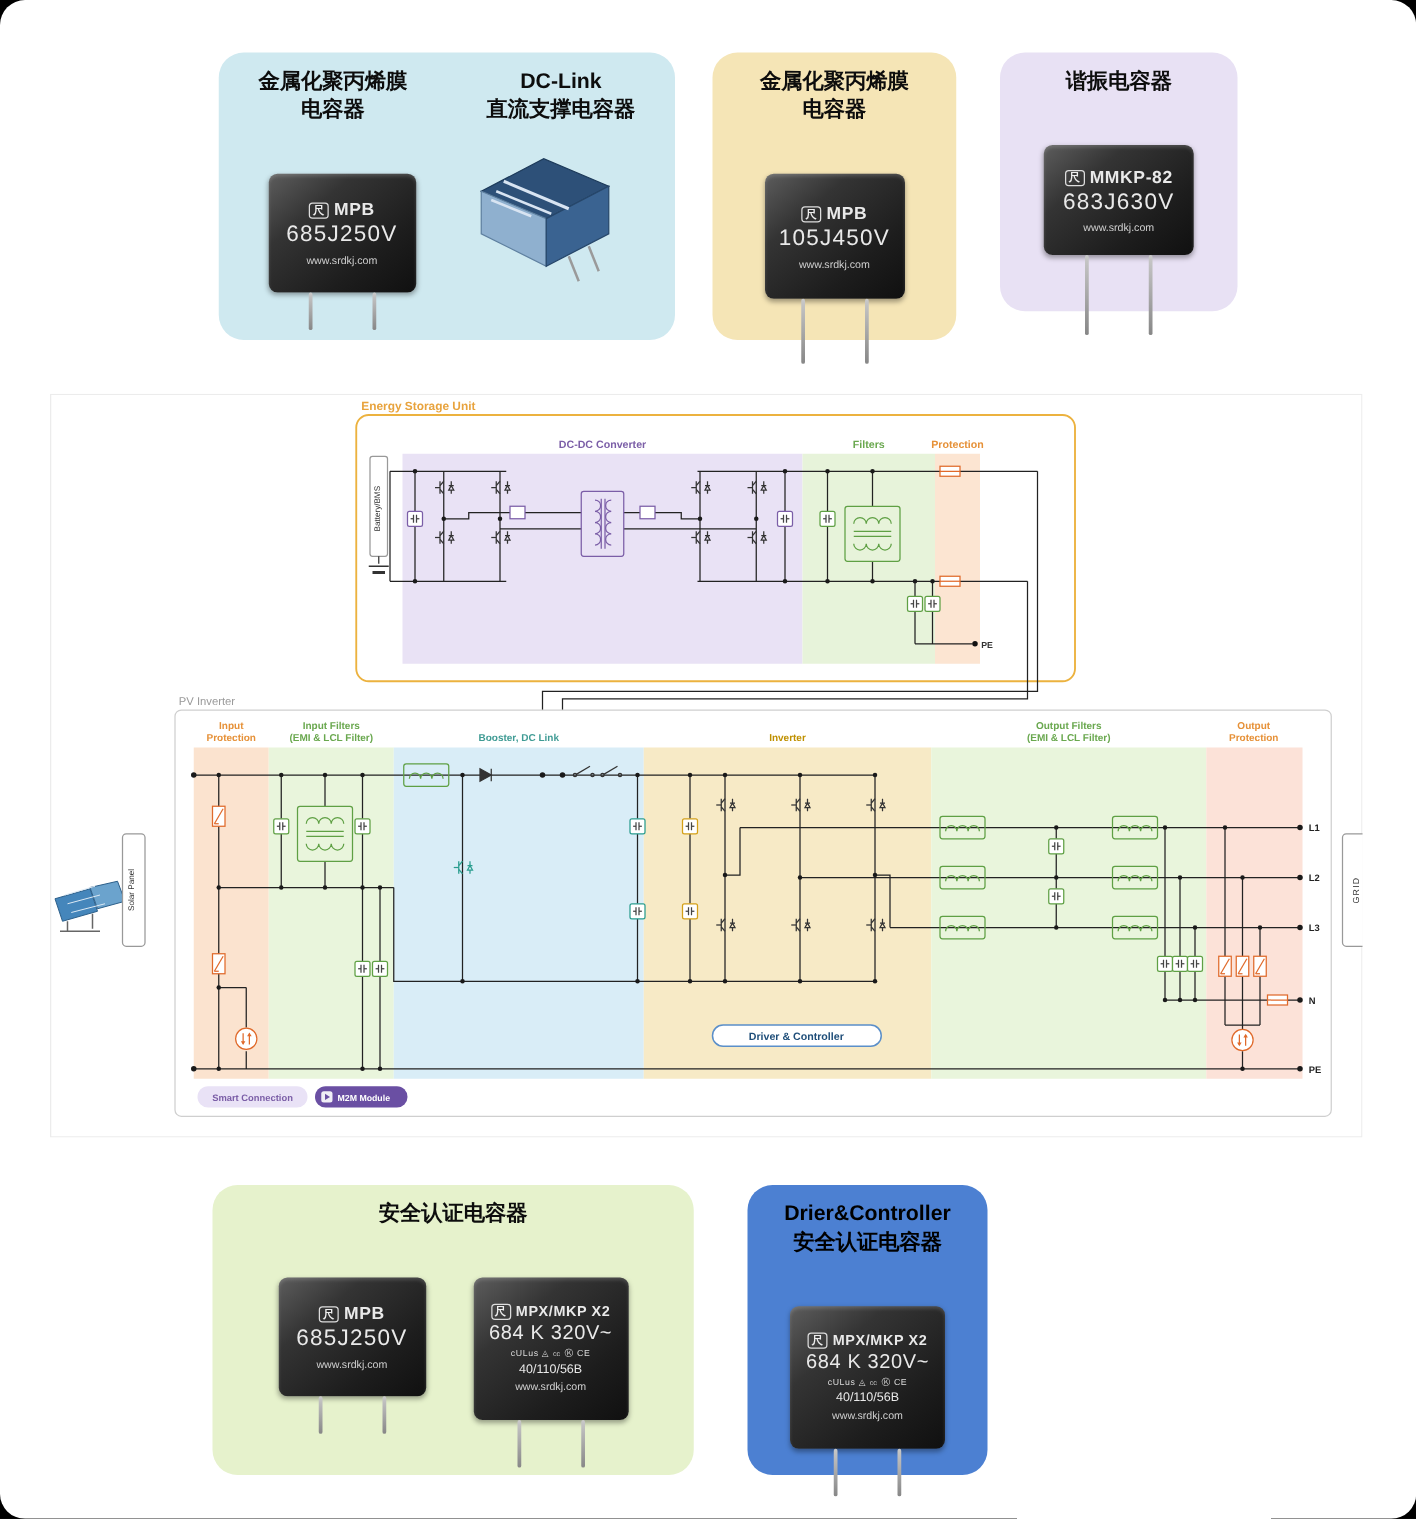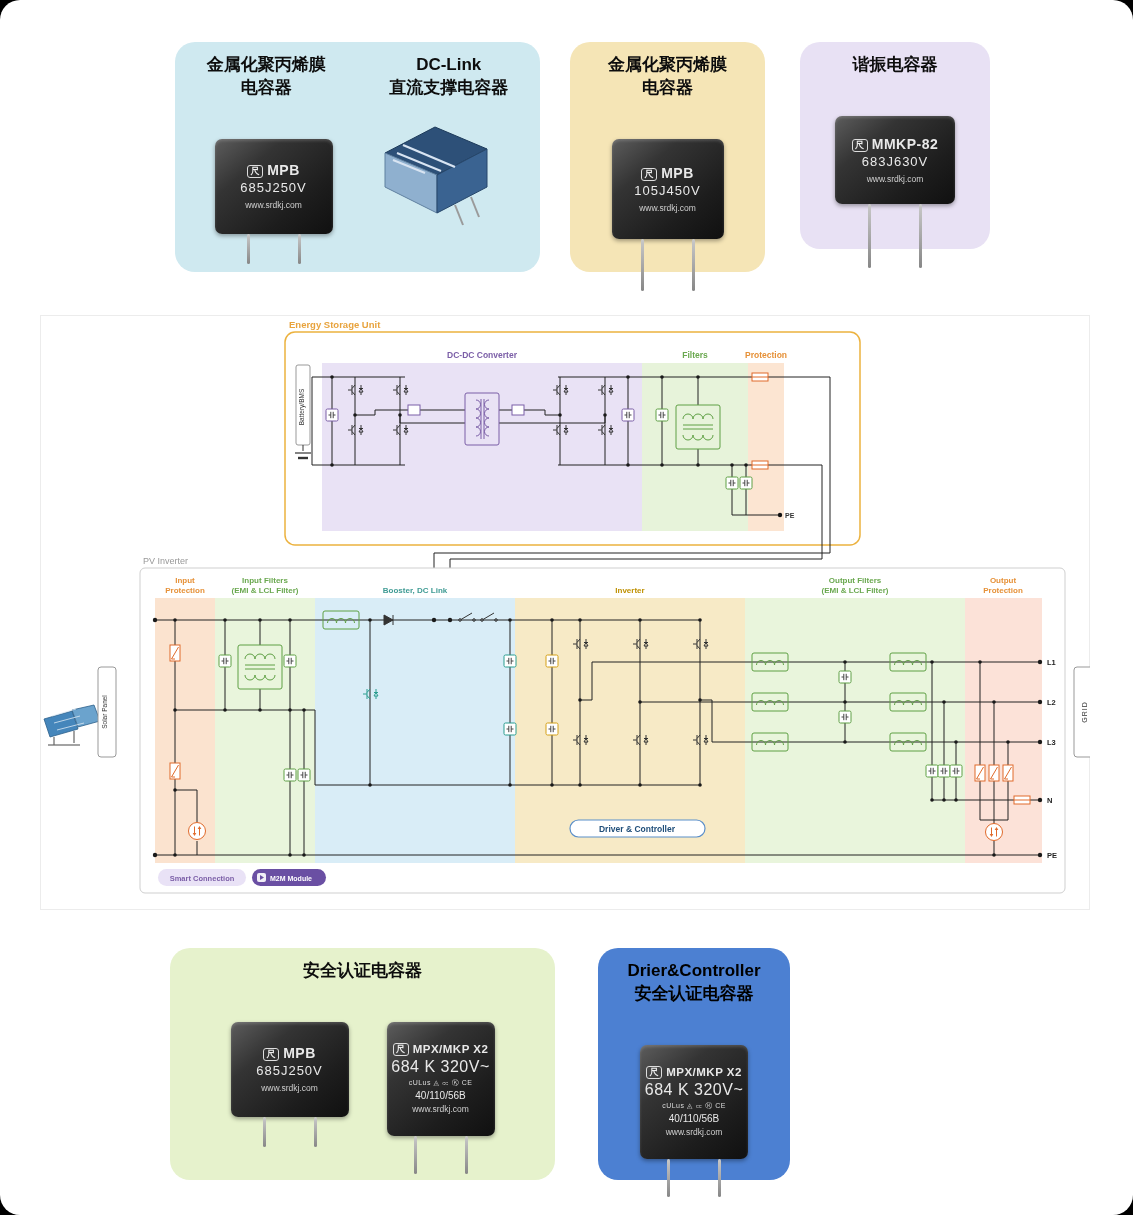--- a/index.html
+++ b/index.html
@@ -17,23 +17,23 @@
   .titles .t{flex:1;font-size:17px;font-weight:700;line-height:1.35;text-align:center;color:#0d0d0d;}
   .card5 .t{color:#000000;}
   .bodyrow{display:flex;justify-content:center;align-items:flex-start;gap:38px;margin-top:13px;}
   .capwrap{display:flex;flex-direction:column;align-items:center;}
   .cap{background:linear-gradient(140deg,#5d5d5d 0%,#343434 30%,#1d1d1d 70%,#101010 100%);
        border-radius:7px;color:#e9e9e9;text-align:center;display:flex;flex-direction:column;
        justify-content:center;gap:2px;box-shadow:inset 0 2px 3px rgba(255,255,255,.16),0 2px 4px rgba(0,0,0,.35);margin-top:26px;}
   .cap-mpb{width:118px;height:95px;}
   .cap-mpb2{width:112px;height:100px;}
   .cap-mmkp{width:120px;height:88px;}
-  .cap-mpx{width:108px;height:114px;}
+  .cap-mpx{width:124px;height:114px;}
   .cap .brand{font-weight:700;font-size:14px;letter-spacing:.5px;}
-  .cap .val{font-size:13px;letter-spacing:1px;}
+  .cap .val{font-size:18px;letter-spacing:1px;}
   .cap .site{font-size:8.5px;color:#cfcfcf;margin-top:3px;}
   .cap-mpx .brand{font-size:11.5px;}
   .cap-mpx .val{font-size:16px;letter-spacing:.5px;}
   .cap-mpx .certs{font-size:7px;color:#ddd;letter-spacing:.5px;}
   .cap-mpx .series{font-size:10px;font-weight:400;}
   .cap-mpx .site{margin-top:1px;}
   .logo{display:inline-block;border:1px solid #ddd;border-radius:3px;font-size:9px;line-height:11px;
         min-width:12px;padding:0 1px;vertical-align:1px;margin-right:4px;color:#eee;}
   .leads{display:flex;justify-content:center;gap:48px;}
   .leads i{display:block;width:3px;background:linear-gradient(180deg,#c9c9c9,#878787);border-radius:1.5px;}

